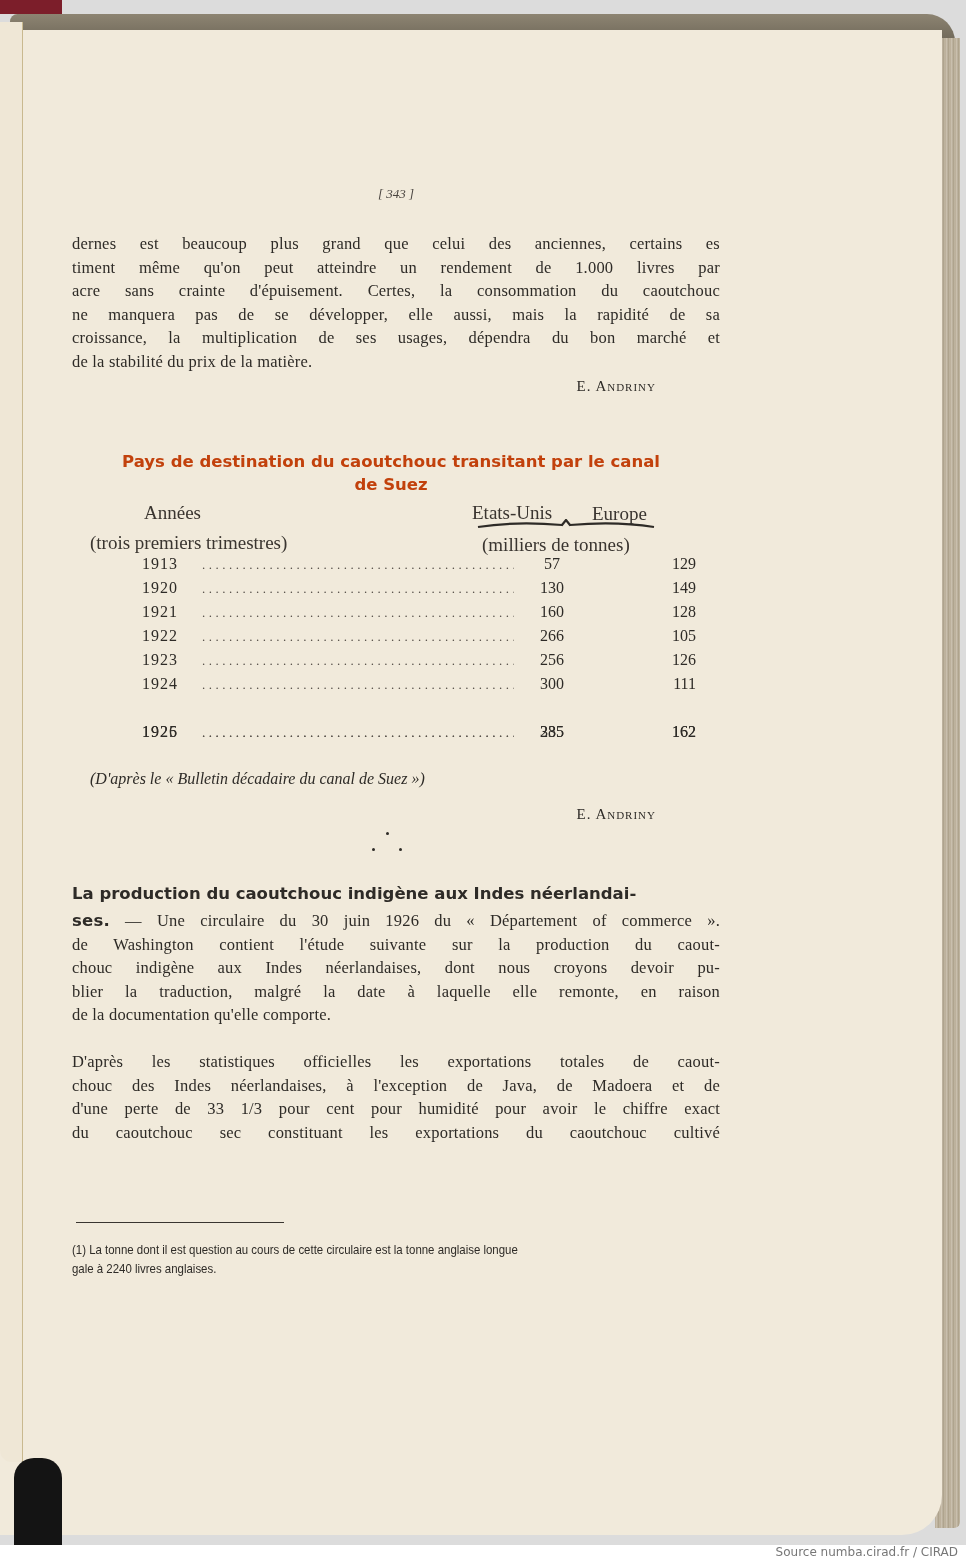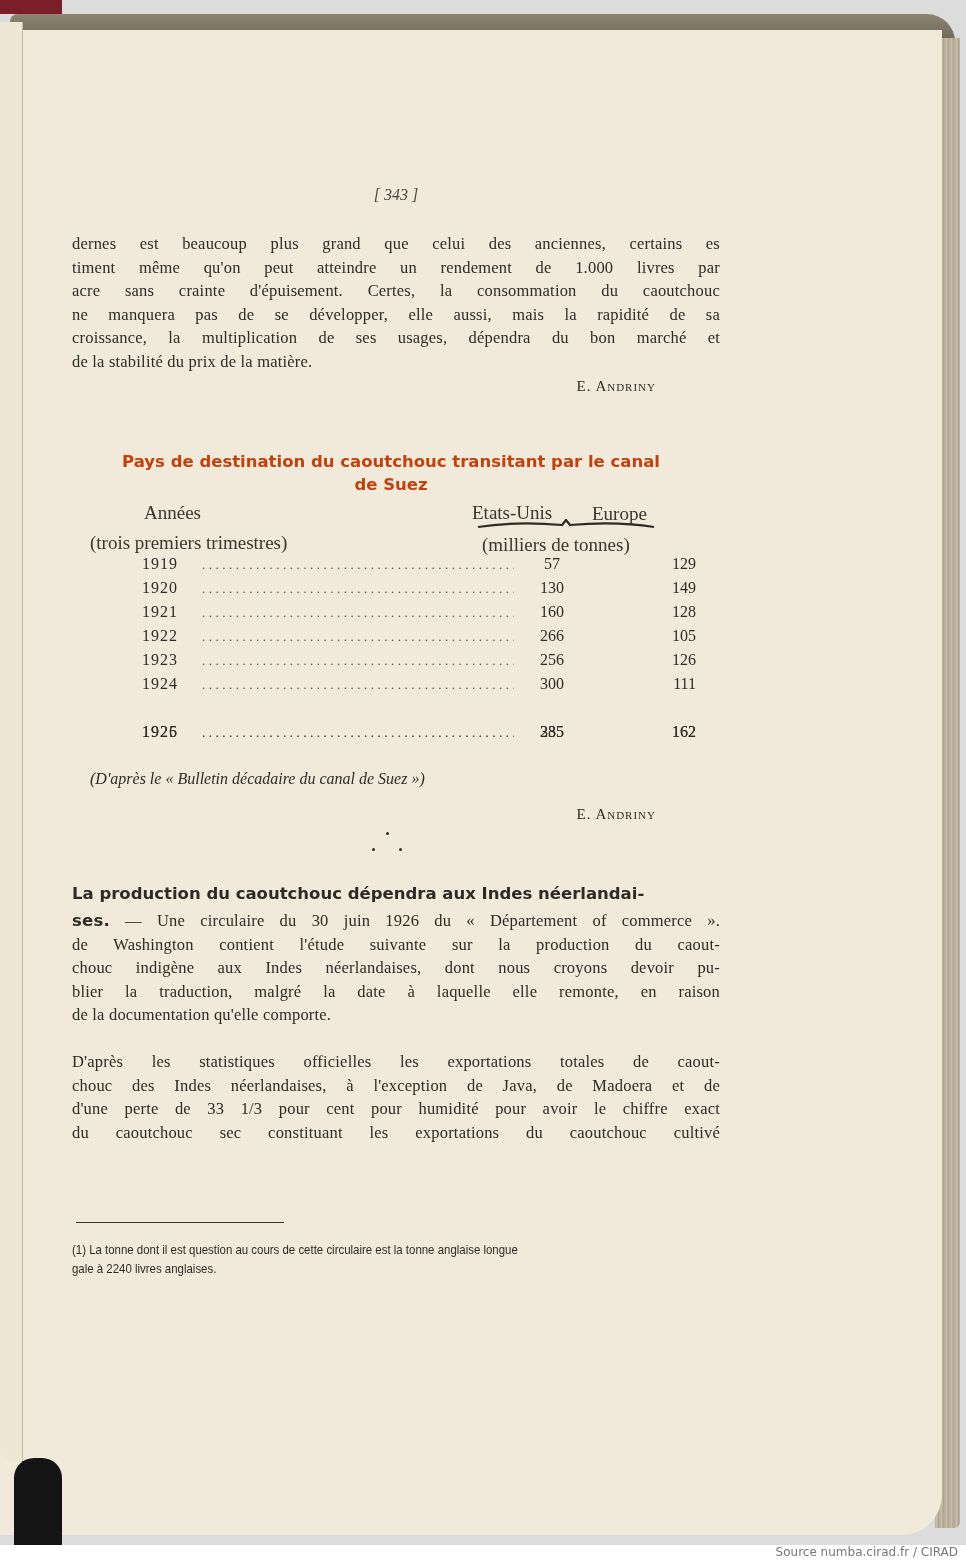--- a/index.html
+++ b/index.html
@@ -41,21 +41,21 @@
     .bookmark-bottom {
       position: absolute; left: 14px; top: 1458px; width: 48px; height: 88px;
       background: #141414;
       border-radius: 20px 20px 0 0;
     }
     .page-content {
       position: absolute; left: 72px; top: 0; width: 648px; height: 1500px;
     }
     .page-number {
       position: absolute; top: 186px; left: 0; width: 648px; text-align: center;
-      font-style: italic; font-size: 16px; color: #4a4540;
+      font-style: italic; font-size: 13px; color: #4a4540;
     }
     .para {
       position: absolute; left: 0; width: 648px;
       font-size: 16.5px; line-height: 23.6px; text-align: justify;
       letter-spacing: 0.2px;
     }
     .para .line { display: block; white-space: nowrap; text-align-last: justify; text-align: justify; }
     .para .line.last { text-align-last: left; }
     .signature {
       position: absolute; right: 64px; font-size: 15px; letter-spacing: 1px;
@@ -143,21 +143,21 @@
   <div class="col-head" style="left:400px; top:502px;">Etats-Unis</div>
   <div class="col-head" style="left:520px; top:503px;">Europe</div>
   <svg class="brace" viewBox="0 0 180 12">
     <path d="M2 8 Q40 2 86 6 L90 1 L94 6 Q140 2 178 8" fill="none" stroke="#2e2b27" stroke-width="2.2"></path>
   </svg>
   <div class="col-head" style="left:18px; top:532px;">(trois premiers trimestres)</div>
   <div class="col-head" style="left:410px; top:534px;">(milliers de tonnes)</div>
 
   <div>
     <div class="t-row" style="top:555px;">
-      <span class="t-year">1919</span>
+      <span class="t-year">1913</span>
       <span class="t-dots">..................................................</span>
       <span class="t-us">57</span>
       <span class="t-eu">129</span>
     </div>
     <div class="t-row" style="top:579px;">
       <span class="t-year">1920</span>
       <span class="t-dots">..................................................</span>
       <span class="t-us">130</span>
       <span class="t-eu">149</span>
     </div>
@@ -201,21 +201,21 @@
 
   <div class="source-note" style="top:770px;">(D'après le « Bulletin décadaire du canal de Suez »)</div>
   <div class="signature" style="top:806px;">E. Andriny</div>
 
   <div class="asterism">
     <span style="left:18px; top:6px;"></span>
     <span style="left:4px; top:22px;"></span>
     <span style="left:31px; top:22px;"></span>
   </div>
 
-  <div class="section-heading" style="top:884px;">La production du caoutchouc dépendra aux Indes néerlandai-</div>
+  <div class="section-heading" style="top:884px;">La production du caoutchouc indigène aux Indes néerlandai-</div>
   <div class="para" style="top:909px;">
     <span class="line"><b style="font-family:'DejaVu Sans',sans-serif;">ses.</b><span> — Une circulaire du 30 juin 1926 du « Département of commerce ».</span></span>
     <span class="line">de Washington contient l'étude suivante sur la production du caout-</span>
     <span class="line">chouc indigène aux Indes néerlandaises, dont nous croyons devoir pu-</span>
     <span class="line">blier la traduction, malgré la date à laquelle elle remonte, en raison</span>
     <span class="line last">de la documentation qu'elle comporte.</span>
   </div>
 
   <div class="para" style="top:1050px;">
     <span class="line">D'après les statistiques officielles les exportations totales de caout-</span>

